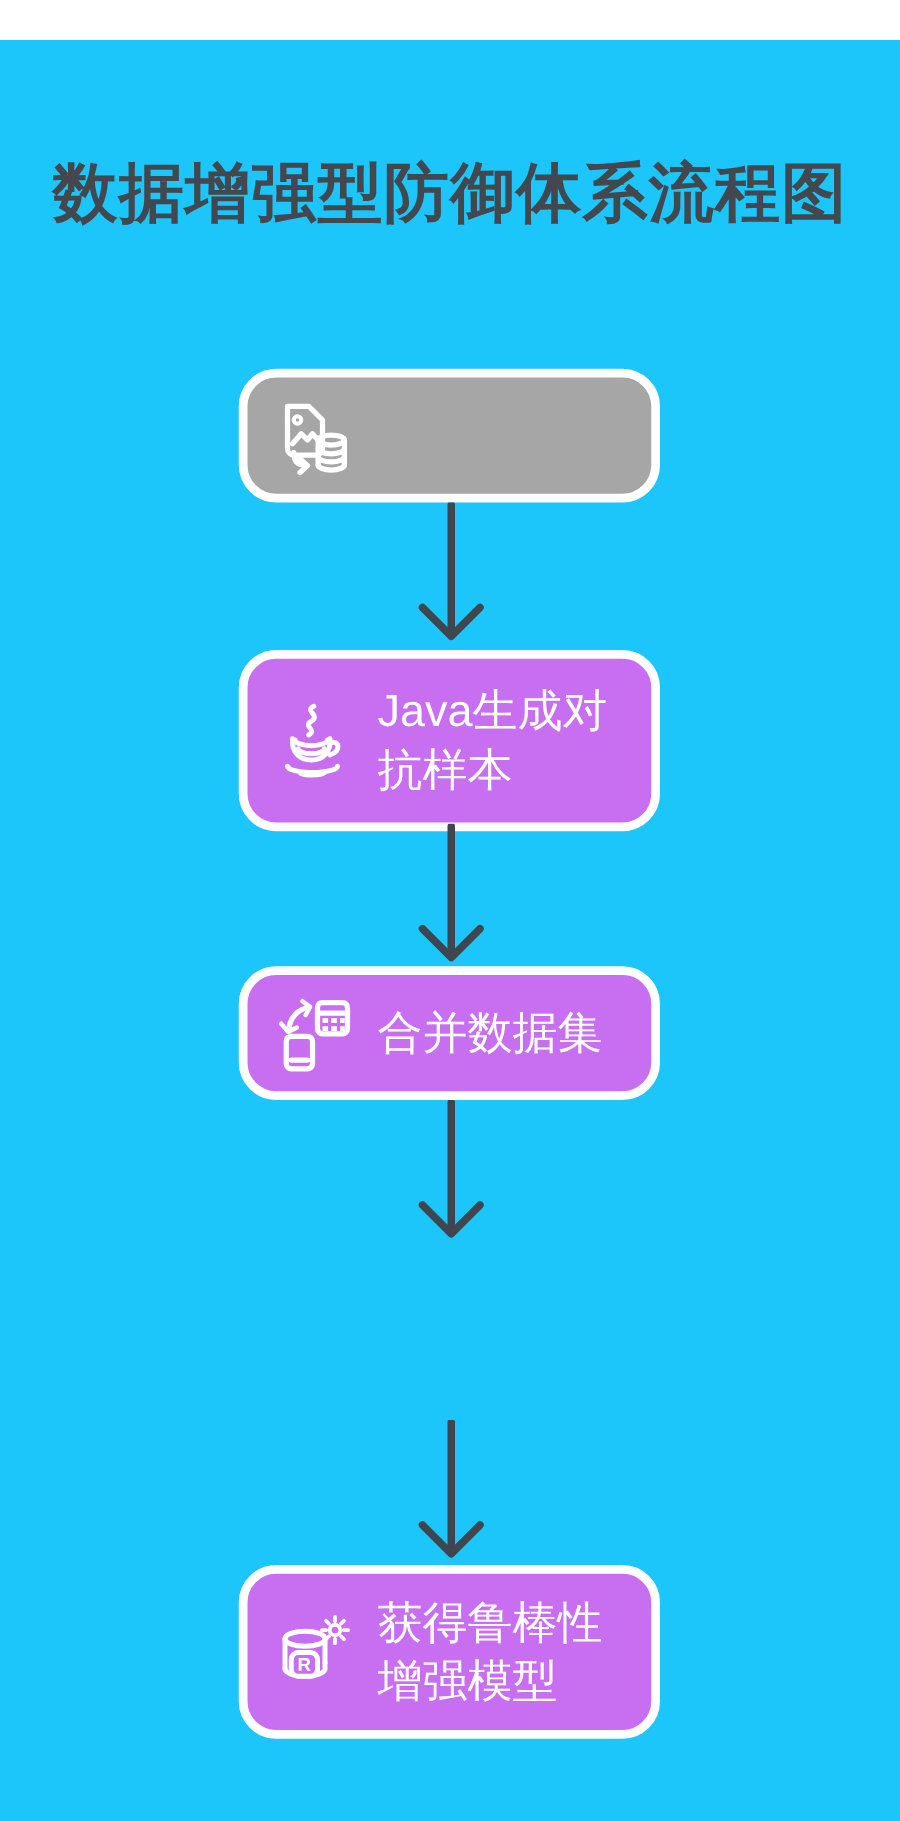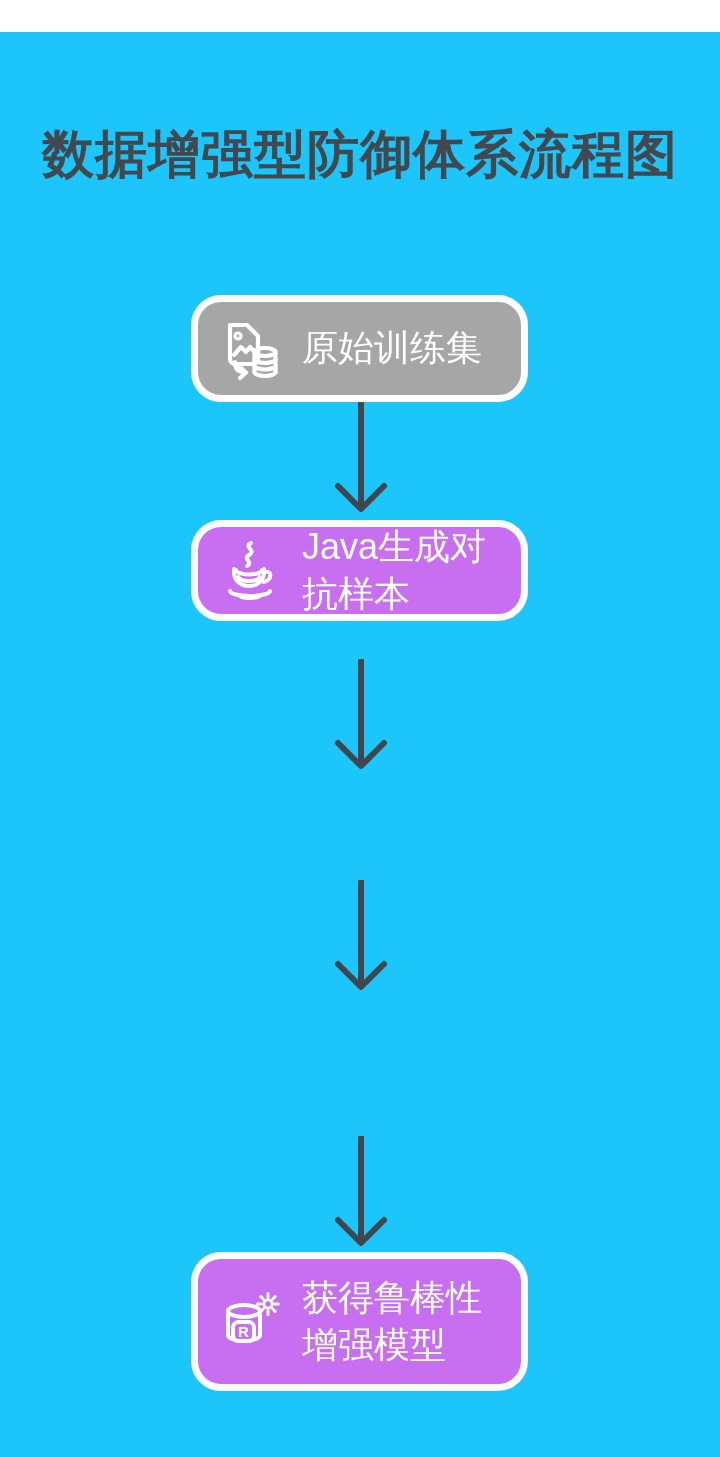--- a/index.html
+++ b/index.html
@@ -89,48 +89,69 @@
         <path d="M16 38 l7 -8 5 5 4 -5 7 8"></path>
         <path d="M17 45 c0 7 3 10 9 10"></path>
         <path d="M22 50 l6 5.5 -6 5.5"></path>
         <ellipse cx="47" cy="35" rx="10.5" ry="4"></ellipse>
         <path d="M36.5 35 V55 M57.5 35 V55"></path>
         <path d="M36.5 42 a10.5 4 0 0 0 21 0"></path>
         <path d="M36.5 48.5 a10.5 4 0 0 0 21 0"></path>
         <path d="M36.5 55 a10.5 4 0 0 0 21 0"></path>
       </svg>
     </span>
-    <span class="label">原始训练集</span>
   </div>
 
   <svg class="arrow" style="top: 370px; height: 113px; color: rgb(63, 70, 77);" viewBox="0 0 64 113" fill="none" stroke="currentColor" stroke-width="6" stroke-linecap="round" stroke-linejoin="round">
     <path d="M32 2 V104"></path>
     <path d="M9 84 L32 107 L55 84"></path>
   </svg>
 
-  <div class="node" style="top: 488px; height: 101px; background-color: rgb(199, 110, 241);">
+  <div class="node" style="top: 488px; height: 145px; background-color: rgb(199, 110, 241);">
     <span class="icon">
       <svg viewBox="0 0 64 64" fill="none" stroke="#ffffff" stroke-width="4" stroke-linecap="round" stroke-linejoin="round">
         <path d="M33 4 c-8 4 6 7 -2 12 c-7 4 5 7 -2 11"></path>
         <path d="M18 31 a13 4.5 0 0 0 26 0"></path>
         <path d="M20.5 38 a10.5 4 0 0 0 21 0"></path>
         <path d="M16 30 c-1 11 6 17 15 17 c9 0 16 -6 15 -17"></path>
         <path d="M46 33 c8 -2 9 7 0 10"></path>
         <path d="M12 52 a20 5 0 0 0 40 0"></path>
         <path d="M22 56.5 a10 2.5 0 0 0 20 0"></path>
       </svg>
     </span>
     <span class="label">Java生成对抗样本</span>
   </div>
 
   <svg class="arrow" style="top: 627px; height: 113px; color: rgb(63, 70, 77);" viewBox="0 0 64 113" fill="none" stroke="currentColor" stroke-width="6" stroke-linecap="round" stroke-linejoin="round">
     <path d="M32 2 V104"></path>
     <path d="M9 84 L32 107 L55 84"></path>
   </svg>
 
+  <div class="node" style="top: 741px; height: 107px; background-color: rgb(199, 110, 241);">
+    <span class="icon">
+      <svg viewBox="0 0 64 64" fill="none" stroke="#ffffff" stroke-width="4.2" stroke-linecap="round" stroke-linejoin="round">
+        <rect x="11" y="34" width="21" height="26" rx="4"></rect>
+        <path d="M15 53 H28"></path>
+        <path d="M13 28 C14.5 19 20 13 28 11"></path>
+        <path d="M7 24 l5.5 6.5 7 -3.5" stroke-width="3.6"></path>
+        <path d="M24 6 l6 4.5 -3.5 6.5" stroke-width="3.6"></path>
+        <rect x="36" y="7" width="24" height="25" rx="4"></rect>
+        <path d="M36 15.5 H60"></path>
+        <g fill="#ffffff" stroke="none">
+          <rect x="40" y="19.5" width="4.5" height="3.8"></rect>
+          <rect x="47" y="19.5" width="4.5" height="3.8"></rect>
+          <rect x="54" y="19.5" width="3.8" height="3.8"></rect>
+          <rect x="40" y="26" width="4.5" height="3.8"></rect>
+          <rect x="47" y="26" width="4.5" height="3.8"></rect>
+          <rect x="54" y="26" width="3.8" height="3.8"></rect>
+        </g>
+      </svg>
+    </span>
+    <span class="label">合并数据集</span>
+  </div>
 
   <svg class="arrow" style="top: 848px; height: 113px; color: rgb(63, 70, 77);" viewBox="0 0 64 113" fill="none" stroke="currentColor" stroke-width="6" stroke-linecap="round" stroke-linejoin="round">
     <path d="M32 2 V104"></path>
     <path d="M9 84 L32 107 L55 84"></path>
   </svg>
 
 
   <svg class="arrow" style="top: 1104px; height: 113px; color: rgb(63, 70, 77);" viewBox="0 0 64 113" fill="none" stroke="currentColor" stroke-width="6" stroke-linecap="round" stroke-linejoin="round">
     <path d="M32 2 V104"></path>
     <path d="M9 84 L32 107 L55 84"></path>

